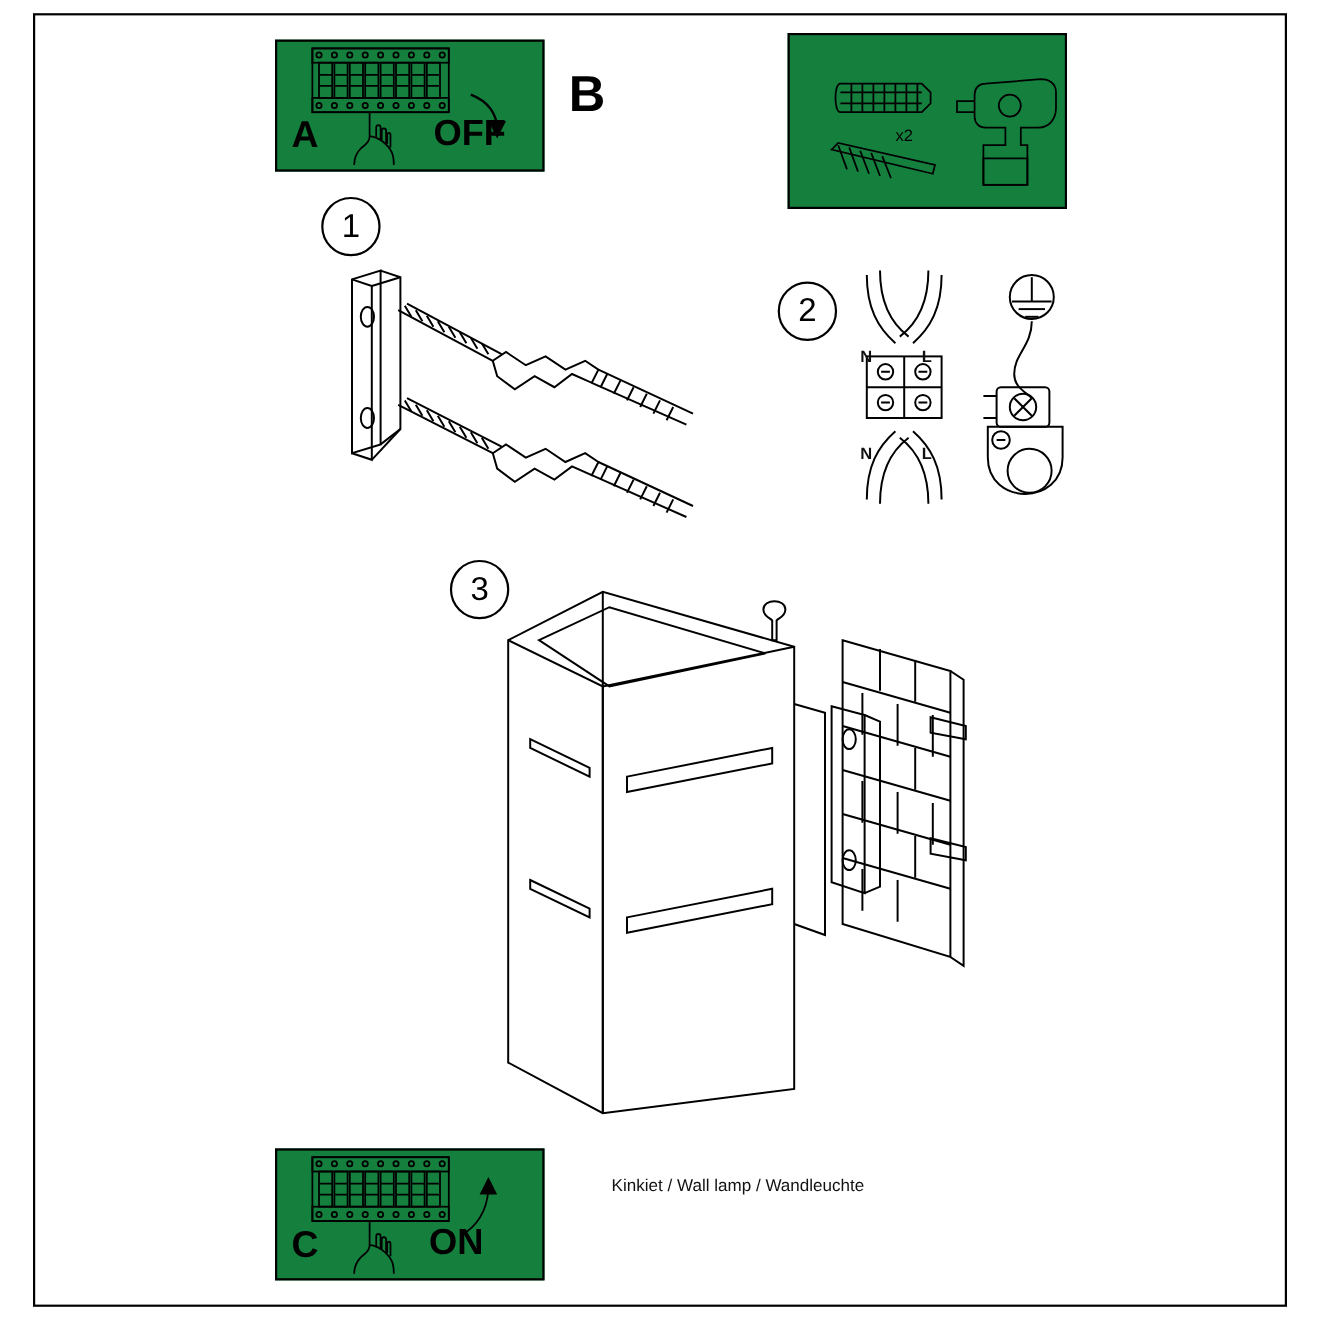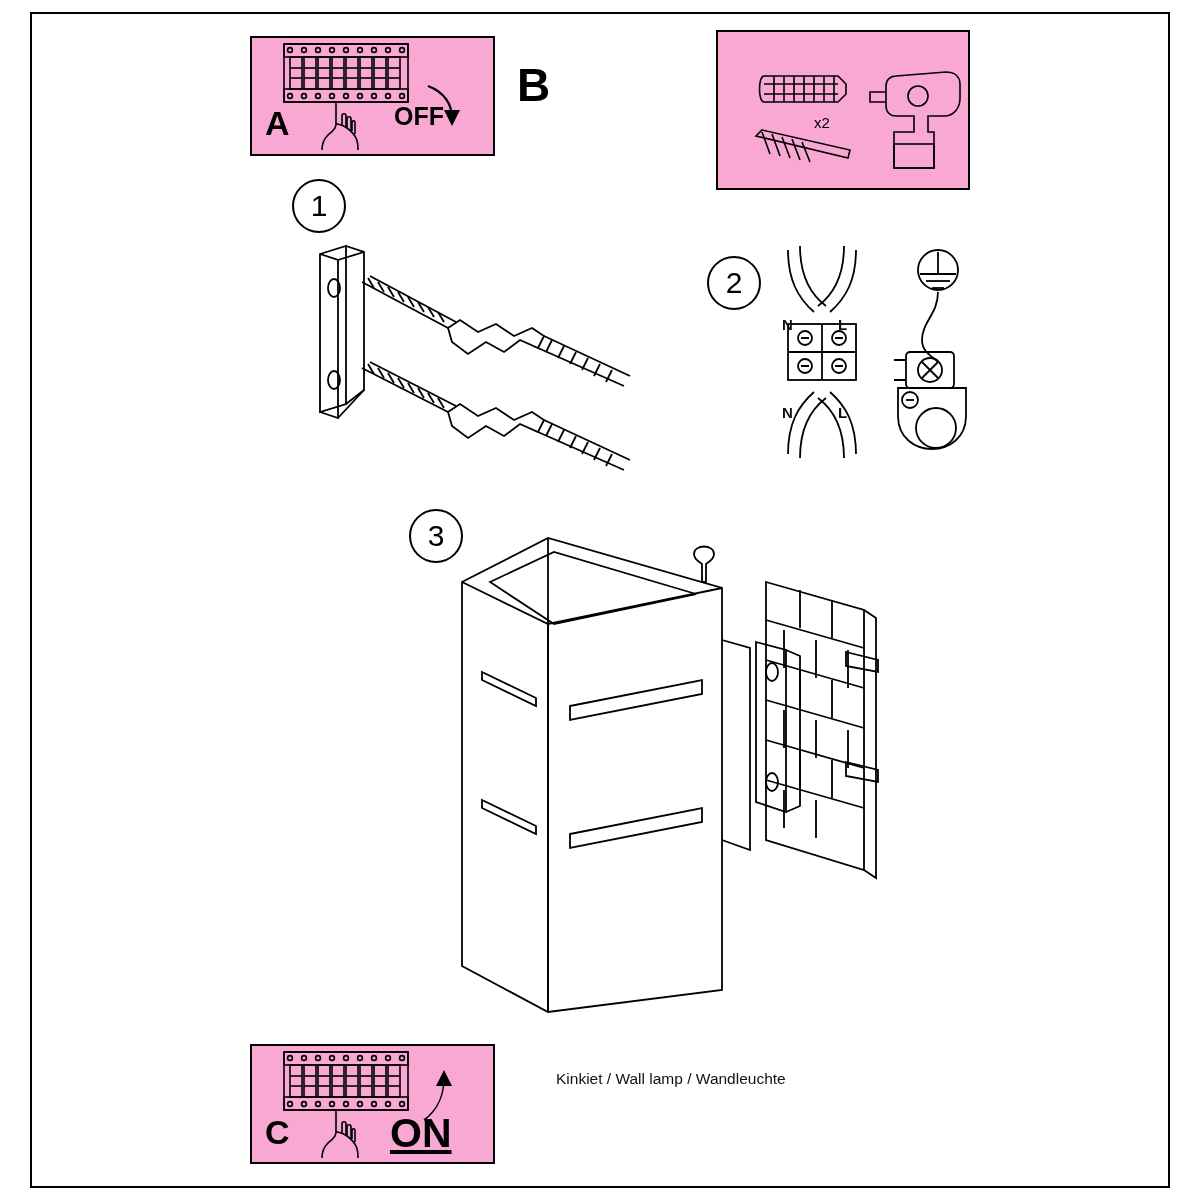--- a/index.html
+++ b/index.html
@@ -1,19 +1,19 @@
 <!DOCTYPE html>
 <html><head>
 <meta charset="utf-8">
 <style>
   html,body{margin:0;padding:0;background:#ffffff;}
   body{width:1200px;height:1200px;font-family:"Liberation Sans",sans-serif;color:#000;}
   #sheet{position:relative;width:1200px;height:1200px;overflow:hidden;}
   .frame{position:absolute;left:30px;top:12px;width:1140px;height:1176px;border:2px solid #000;box-sizing:border-box;}
-  .box{position:absolute;border:2px solid #000;box-sizing:border-box;background:#f9a8d4;}
+  .box{position:absolute;border:2px solid #000;box-sizing:border-box;background:#15803d;}
   .lbl{position:absolute;font-weight:bold;}
   .step-circle{position:absolute;border:2px solid #000;border-radius:50%;display:flex;align-items:center;justify-content:center;font-size:30px;font-weight:normal;background:#fff;}
   .txt{position:absolute;font-size:15.5px;line-height:22px;color:#111;}
   svg{display:block;}
   .abs{position:absolute;}
 </style>
 </head>
 <body>
 
 <div id="sheet">
@@ -82,21 +82,21 @@
         <path d="M100 93 L100 85 C100 82 103 82 103 85 L103 96"></path>
       </g>
 
       <g fill="none" stroke="#000" stroke-width="2.2">
         <path d="M176 48 C192 54 200 66 200 80"></path>
       </g>
       <path d="M200 88 L192 72 L208 72 Z" fill="#000"></path>
     </svg>
   </div>
   <div class="lbl" style="left:265px;top:104px;font-size:34px;">A</div>
-  <div class="lbl" style="left:394px;top:102px;font-size:25px;">OFF</div>
+  <div class="lbl" style="left:394px;top:102px;font-size:33px;">OFF</div>
 
   <div class="lbl" style="left:517px;top:58px;font-size:46px;">B</div>
 
   <div class="box" style="left:716px;top:30px;width:254px;height:160px;">
     <svg width="250" height="156" viewBox="0 0 250 156">
       <g fill="none" stroke="#000" stroke-width="1.6">
 
         <path d="M46 44 L120 44 L128 52 L128 62 L120 70 L46 70 C40 70 40 44 46 44 Z"></path>
         <line x1="56" y1="44" x2="56" y2="70"></line>
           <line x1="66" y1="44" x2="66" y2="70"></line>
@@ -306,16 +306,16 @@
         <path d="M84 86 C88 86 92 88 95 90 C99 93 102 96 104 100 C106 104 106 108 106 112"></path>
         <path d="M90 88 L90 78 C90 75 94 75 94 78 L94 90"></path>
         <path d="M95 90 L95 81 C95 78 99 78 99 81 L99 92"></path>
         <path d="M100 93 L100 85 C100 82 103 82 103 85 L103 96"></path>
         <path d="M172 74 C186 64 192 48 192 32"></path>
       </g>
       <path d="M192 24 L184 40 L200 40 Z" fill="#000"></path>
     </svg>
   </div>
   <div class="lbl" style="left:265px;top:1113px;font-size:34px;">C</div>
-  <div class="lbl" style="left:390px;top:1110px;font-size:41px;text-decoration:underline;">ON</div>
+  <div class="lbl" style="left:390px;top:1110px;font-size:33px;">ON</div>
 
   <div class="txt" style="left:556px;top:1068px;">Kinkiet / Wall lamp / Wandleuchte</div>
 </div>
 
 </body></html>

